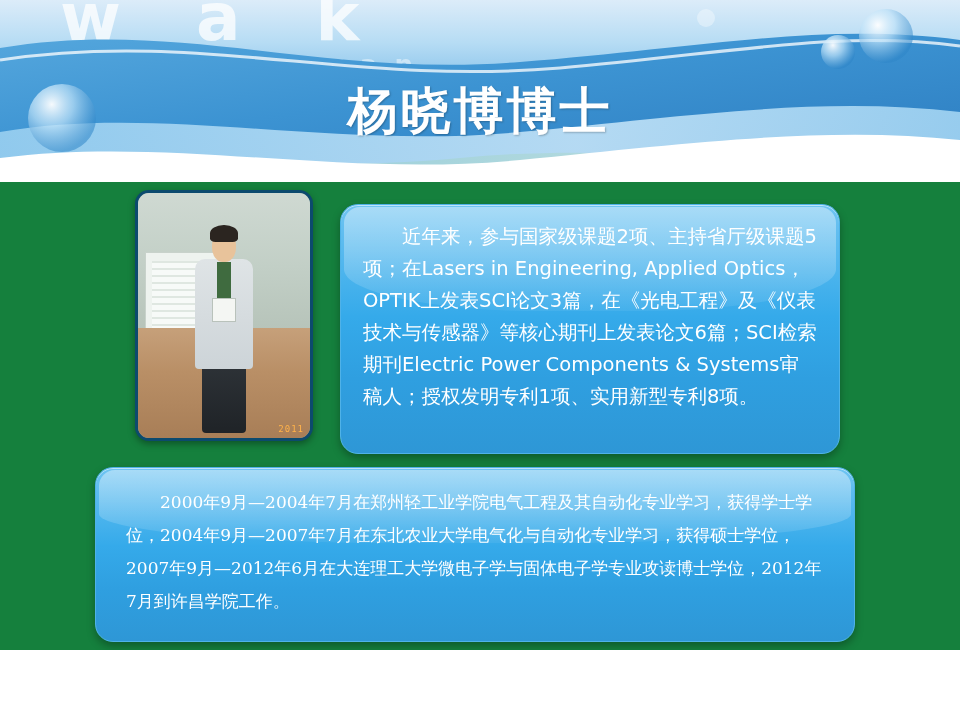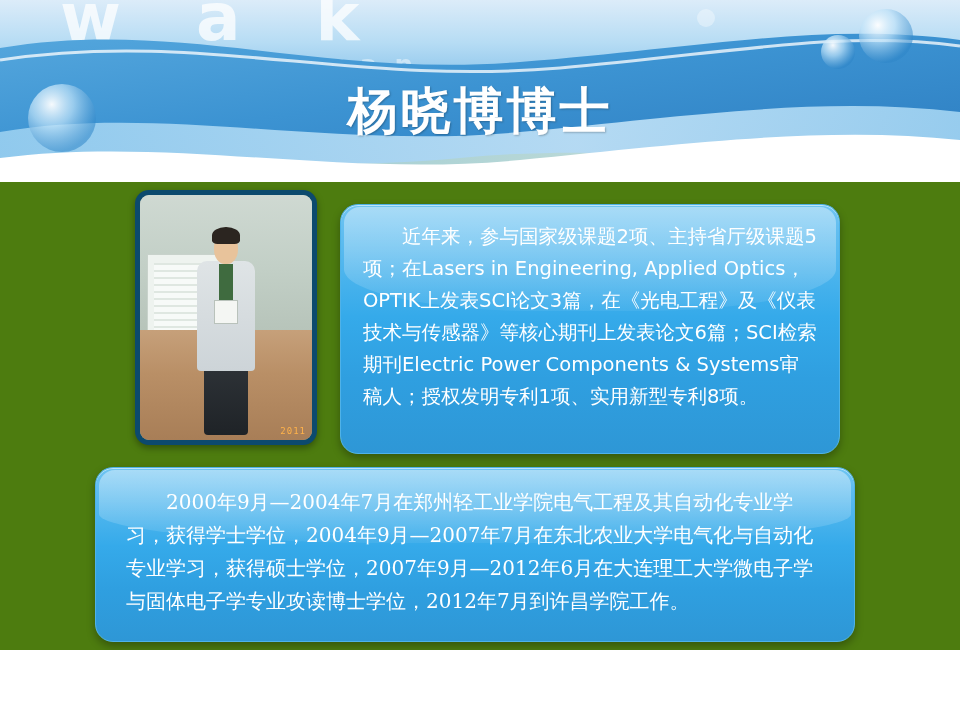--- a/index.html
+++ b/index.html
@@ -12,21 +12,21 @@
     overflow: hidden;
     font-family: "Liberation Sans", sans-serif;
     background: #ffffff;
   }
 
   .slide {
     position: relative;
     width: 960px;
     height: 720px;
     overflow: hidden;
-    background: #4d7c0f;
+    background: #15803d;
   }
 
   
   .banner {
     position: absolute;
     left: 0; top: 0;
     width: 960px;
     height: 182px;
     overflow: hidden;
   }
@@ -49,21 +49,21 @@
   }
 
   
   .photo-frame {
     position: absolute;
     left: 135px;
     top: 190px;
     width: 172px;
     height: 245px;
     border-radius: 14px;
-    border: 5px solid #0c4a6e;
+    border: 3px solid #0c4a6e;
     box-shadow: 0 3px 7px rgba(0,0,0,0.35);
     overflow: hidden;
     background: #9aa79a;
   }
   .photo-inner { position: absolute; inset: 0; }
   .photo-wall {
     position: absolute; left: 0; top: 0; width: 100%; height: 55%;
     background: linear-gradient(180deg, #cfd9d2 0%, #c2cfc6 55%, #b7c4ba 100%);
   }
   .photo-board {
@@ -160,21 +160,21 @@
     z-index: 2;
     font-family: "DejaVu Sans", "Liberation Sans", sans-serif;
     font-size: 19.5px;
     line-height: 32px;
     text-indent: 2em;
     white-space: pre-wrap;
     word-break: break-word;
   }
   .bubble-bottom .bubble-text {
     font-family: "DejaVu Serif", "Liberation Serif", serif;
-    font-size: 20px;
+    font-size: 17px;
     line-height: 33px;
   }
 
   
   .bottom-fill {
     position: absolute;
     left: 0; bottom: 0; width: 960px; height: 70px;
     background: #ffffff;
   }
 </style>

